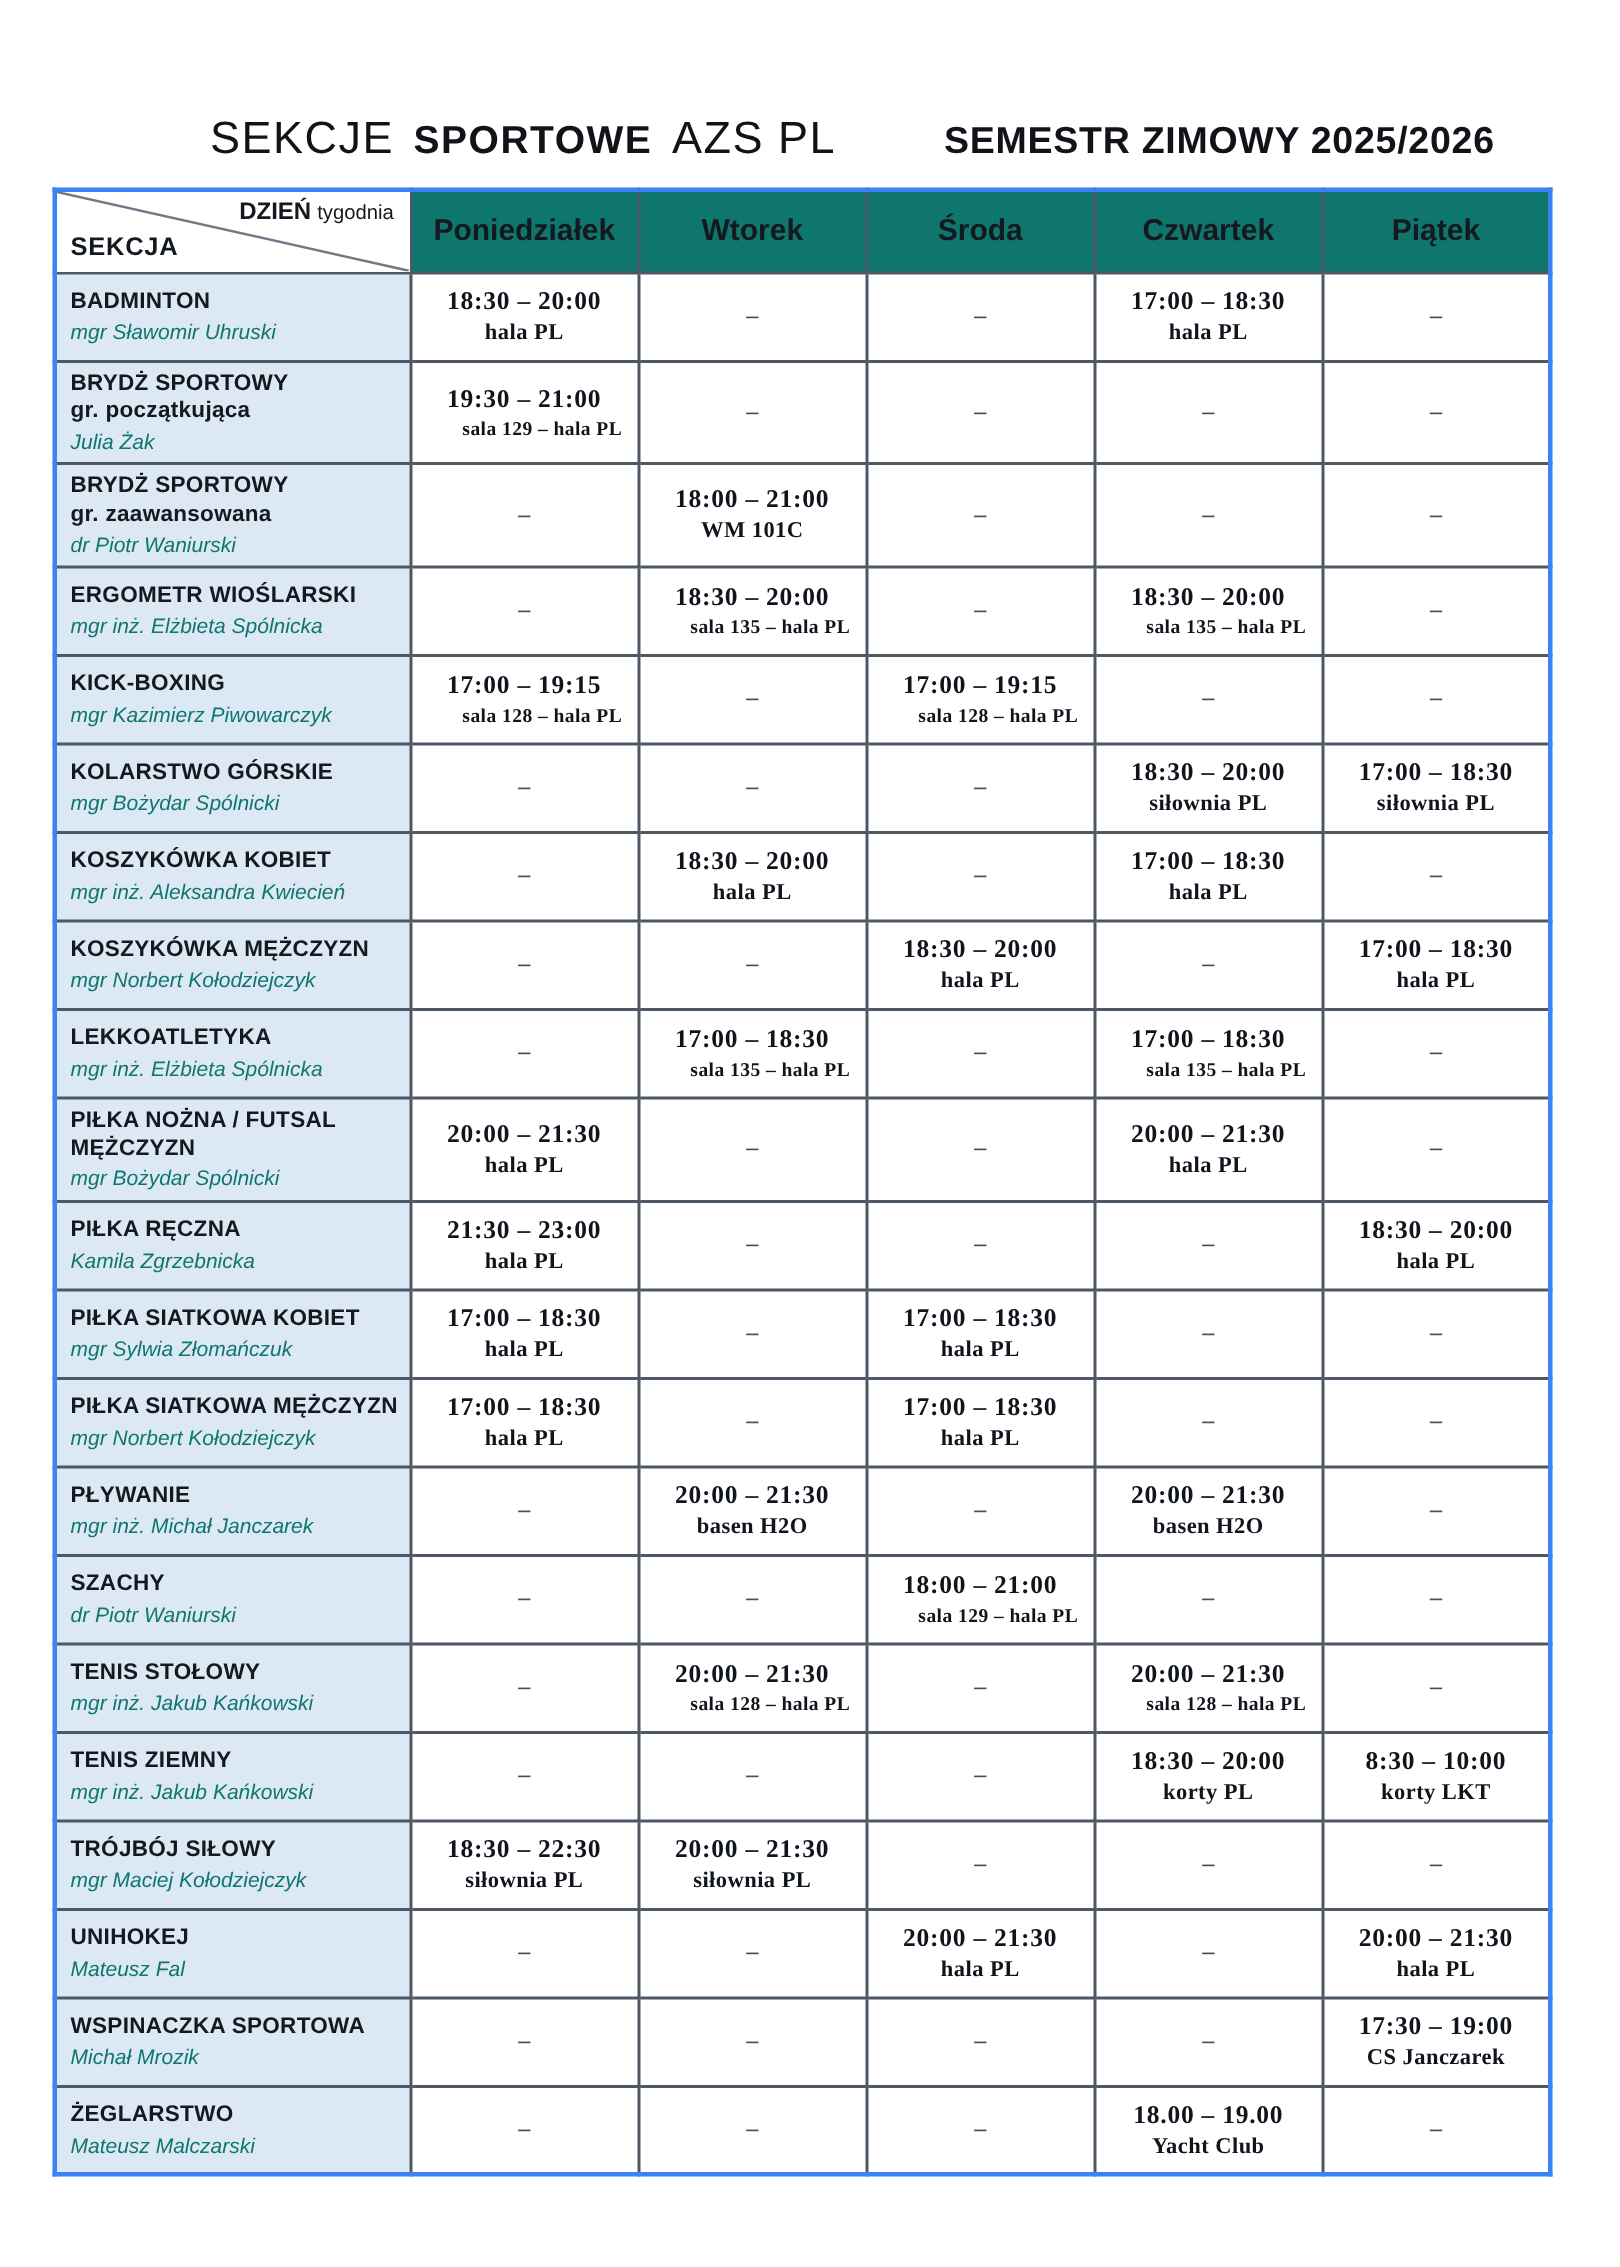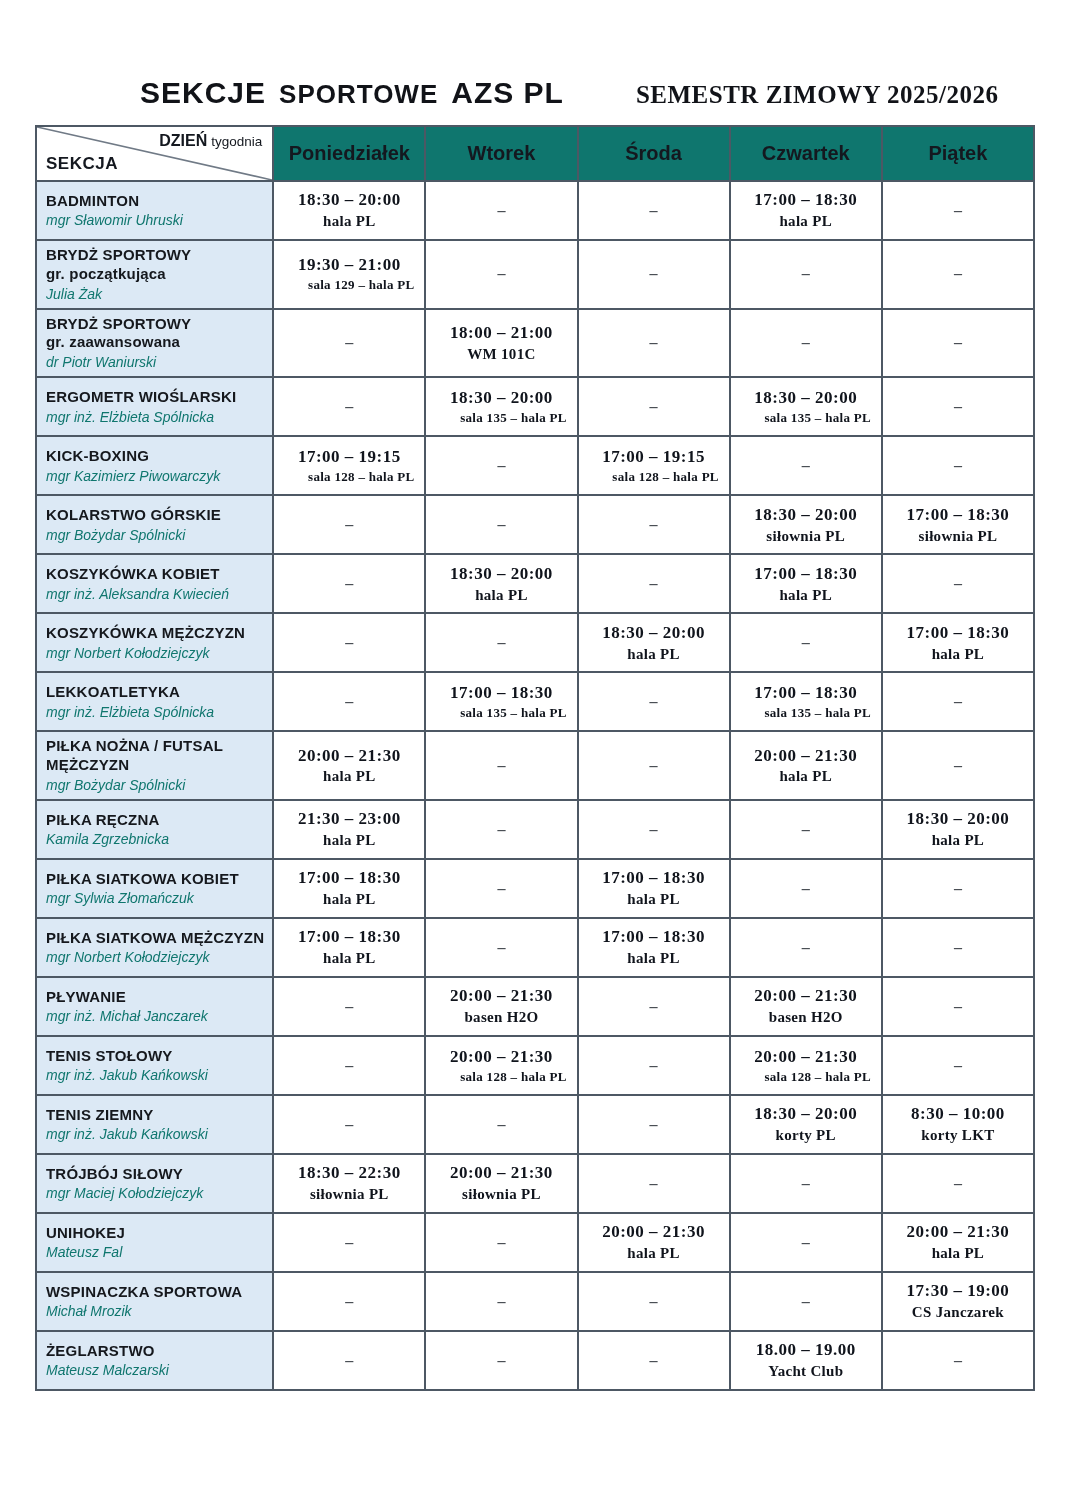--- a/index.html
+++ b/index.html
@@ -11,32 +11,32 @@
     font-family:"Liberation Sans", sans-serif;
     overflow:hidden;
   }
   
   .titles {
     position:absolute; top:76px; left:140px; right:40px;
     display:flex; align-items:baseline;
     white-space:nowrap;
   }
   .title-left { display:flex; align-items:baseline; gap:13px; color:#111318; }
-  .tw-big  { font-size:30px; font-weight:bold; letter-spacing:1px; }
+  .tw-big  { font-size:30px; font-weight:normal; letter-spacing:1px; }
   .tw-mid  { font-size:26px; font-weight:bold; letter-spacing:1px; }
   .title-right {
     margin-left:72px;
-    font-size:25px; font-weight:bold; letter-spacing:0.5px; color:#111318;font-family:Liberation Serif, serif;
+    font-size:25px; font-weight:bold; letter-spacing:0.5px; color:#111318;
   }
   
   .sheet { position:absolute; top:125px; left:35px; }
   table.schedule {
     border-collapse:collapse; table-layout:fixed;
     width:1000px;
-    border:1px solid #3b82f6;
+    border:3px solid #3b82f6;
   }
   table.schedule th, table.schedule td {
     border:2px solid #4d5864;
   }
   
   th.corner-cell {
     background:#ffffff; position:relative;
     height:55px; padding:0;
   }
   .diag-svg { position:absolute; inset:0; width:100%; height:100%; }
@@ -361,20 +361,34 @@
             </td>
             <td><span class="dash">–</span></td>
             <td>
               <div class="time">20:00 – 21:30</div>
               <div class="place">basen H2O</div>
             </td>
             <td><span class="dash">–</span></td>
           </tr>
           <tr>
             <th class="section-cell">
+              <div class="section-name">SZACHY</div>
+              <div class="coach">dr Piotr Waniurski</div>
+            </th>
+            <td><span class="dash">–</span></td>
+            <td><span class="dash">–</span></td>
+            <td>
+              <div class="time">18:00 – 21:00</div>
+              <div class="place small">sala 129 – hala PL</div>
+            </td>
+            <td><span class="dash">–</span></td>
+            <td><span class="dash">–</span></td>
+          </tr>
+          <tr>
+            <th class="section-cell">
               <div class="section-name">TENIS STOŁOWY</div>
               <div class="coach">mgr inż. Jakub Kańkowski</div>
             </th>
             <td><span class="dash">–</span></td>
             <td>
               <div class="time">20:00 – 21:30</div>
               <div class="place small">sala 128 – hala PL</div>
             </td>
             <td><span class="dash">–</span></td>
             <td>

